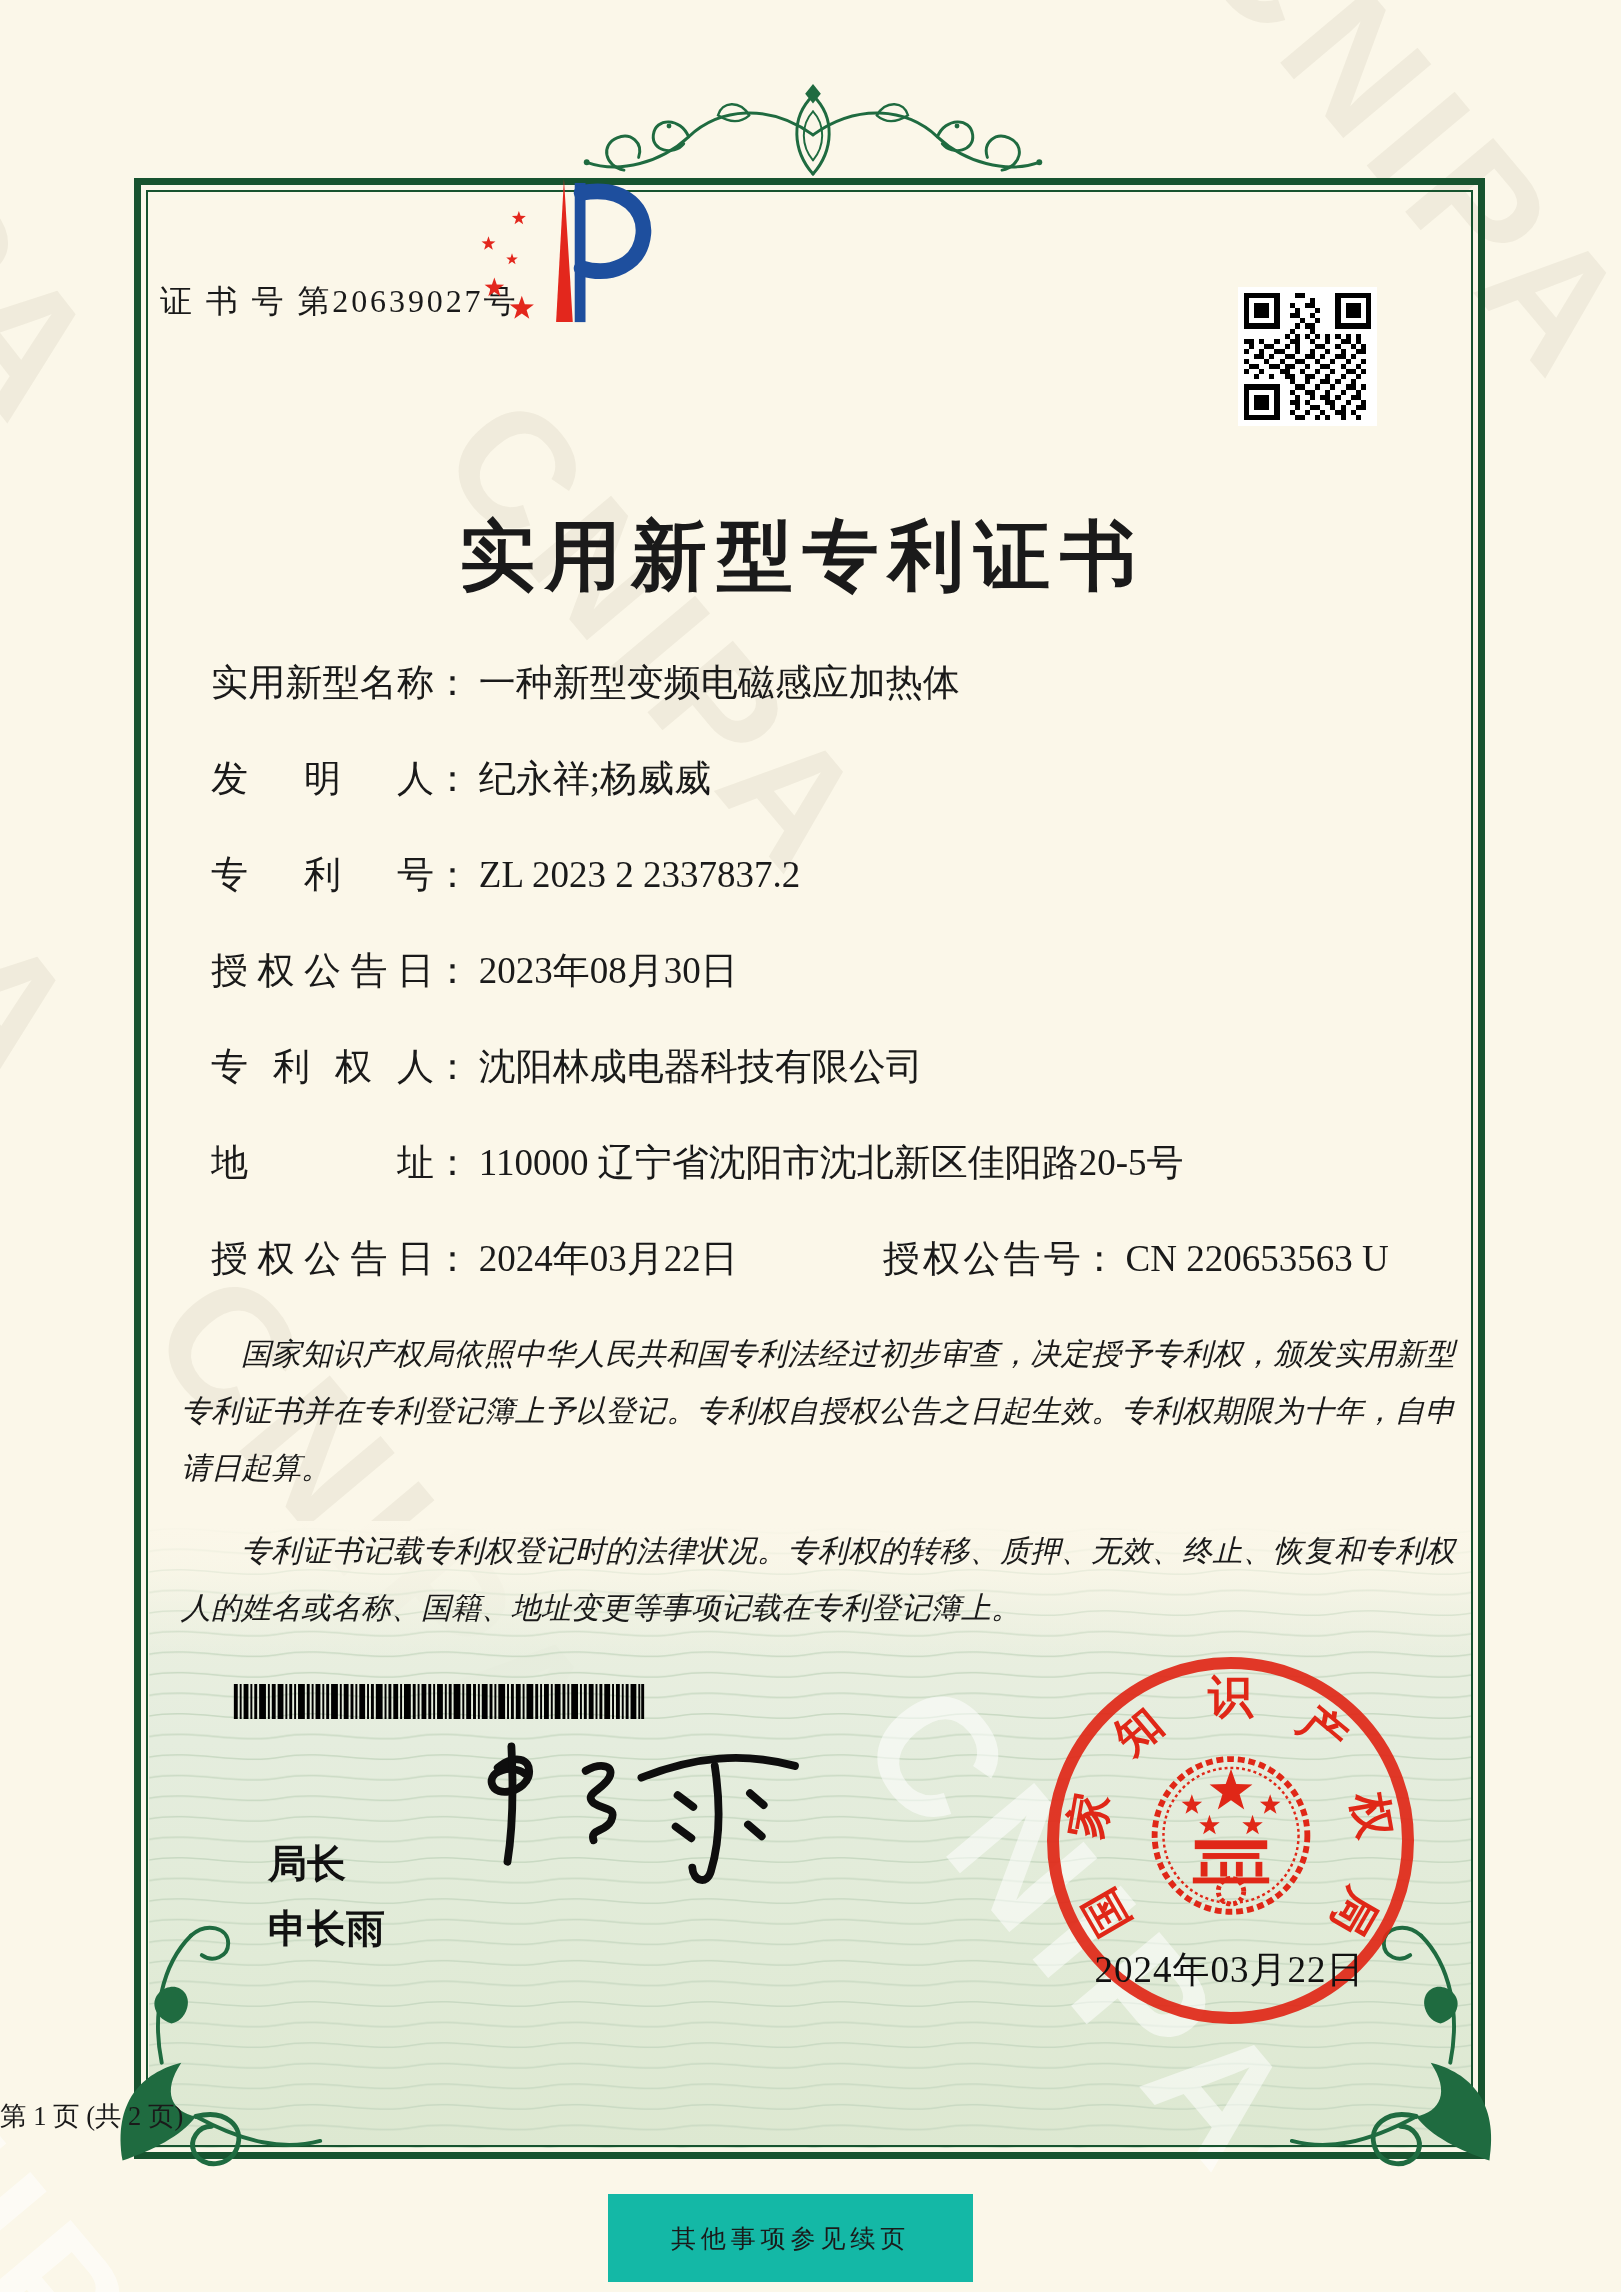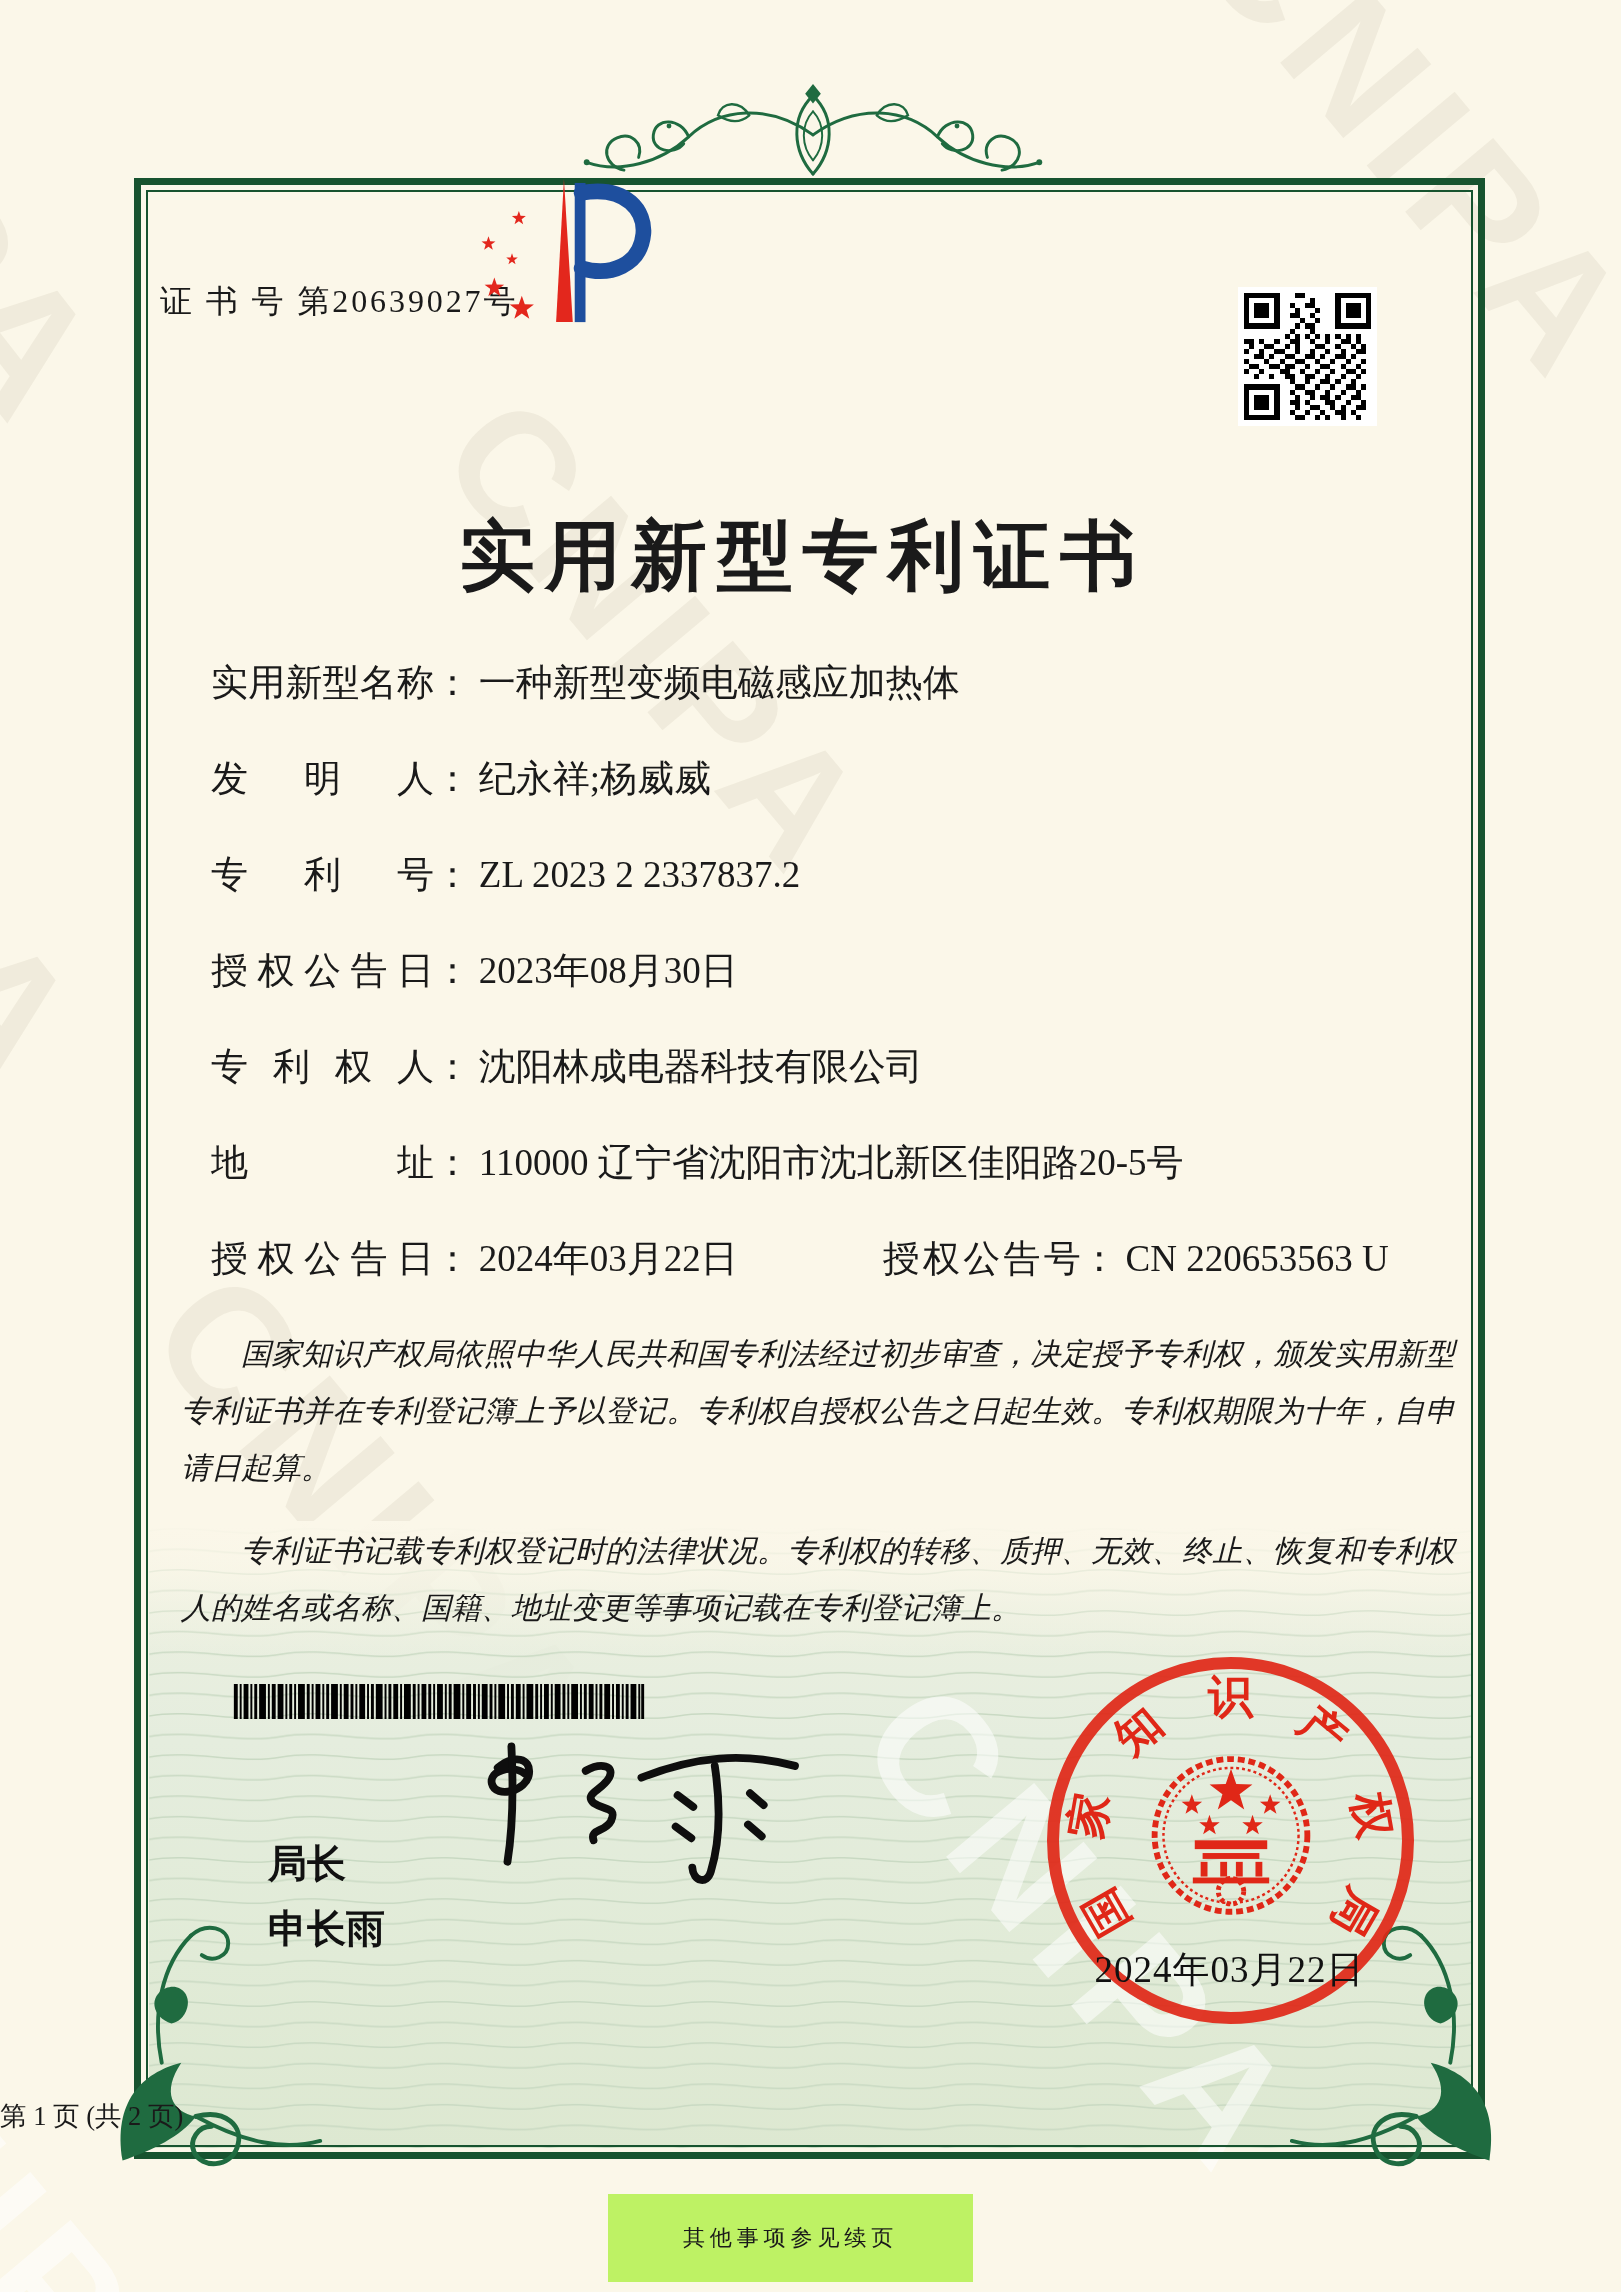--- a/index.html
+++ b/index.html
@@ -51,22 +51,22 @@
   .signature{ position:absolute; left:421px; top:1717px; }
   .seal{ position:absolute; left:1047px; top:1657px; width:367px; height:367px;
     border-radius:50%; border:12.7px solid rgba(224,39,23,0.92); box-sizing:border-box; }
   .seal-char{ position:absolute; left:50%; top:50%; width:49px; height:49px; margin:-24.5px 0 0 -24.5px;
     text-align:center; font-size:45px; font-weight:bold; color:#e02717; line-height:49px;
     transform:rotate(var(--a)) translateY(-143px); }
   .emblem{ position:absolute; left:50%; top:50%; transform:translate(-50%,-53%); }
   .seal-date{ position:absolute; left:1068px; top:1945px; width:323px; text-align:center;
     font-size:37px; color:#111; letter-spacing:1px; }
   .page-num{ position:absolute; left:0; top:2098px; width:1553px; font-size:26.5px; }
-  .cont-note{ position:absolute; left:608px; top:2194px; width:365px; height:88px; background:#bef264;
-    display:flex; align-items:center; justify-content:center; font-size:22px; letter-spacing:4.9px; }
+  .cont-note{ position:absolute; left:608px; top:2194px; width:365px; height:88px; background:#14b8a6;
+    display:flex; align-items:center; justify-content:center; font-size:25px; letter-spacing:4.9px; }
 </style>
 </head>
 <body>
 
 <div class="page">
 
   <div class="wm" style="left:-225px;top:-137px;font-size:176px;transform:rotate(52deg);">CNIPA</div>
   <div class="wm" style="left:1304px;top:-147px;font-size:167px;transform:rotate(50deg);">CNIPA</div>
   <div class="wm" style="left:549px;top:363px;font-size:162px;transform:rotate(50deg);">CNIPA</div>
   <div class="wm" style="left:-245px;top:529px;font-size:176px;transform:rotate(52deg);">CNIPA</div>

